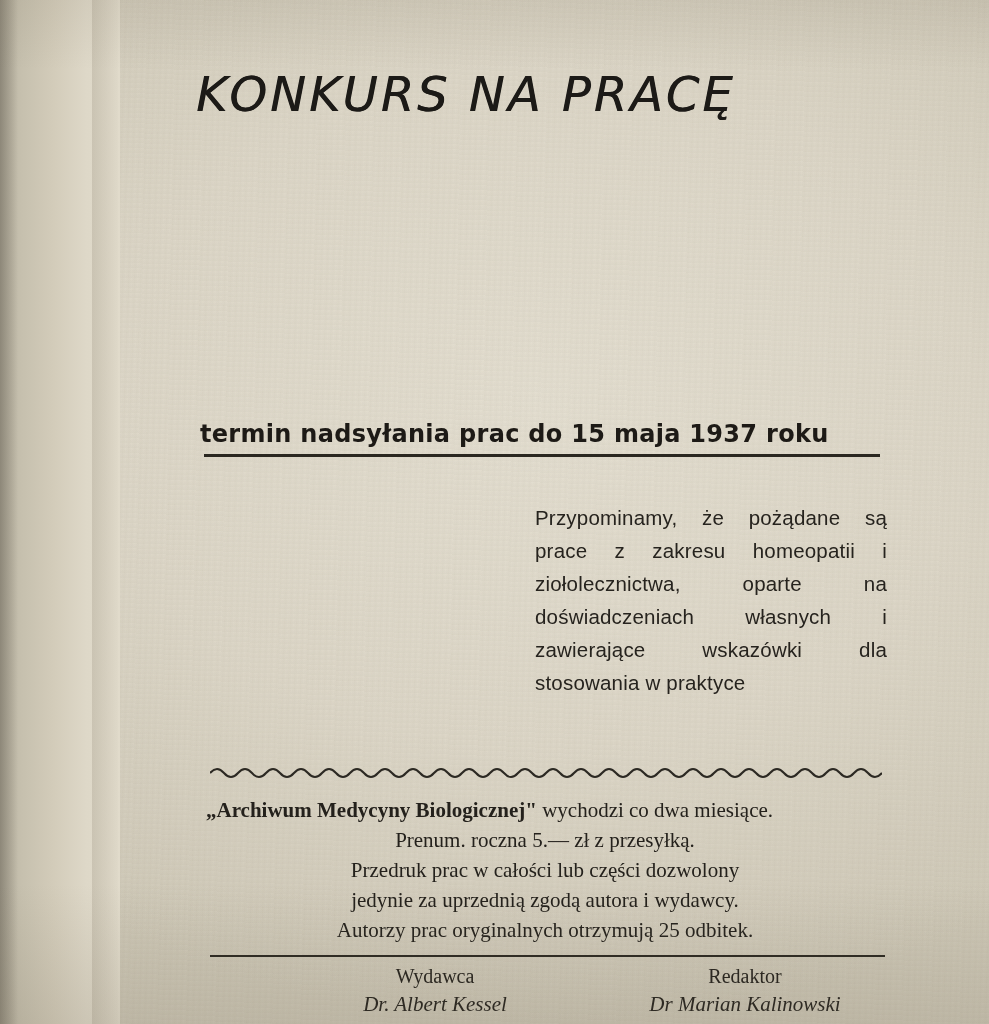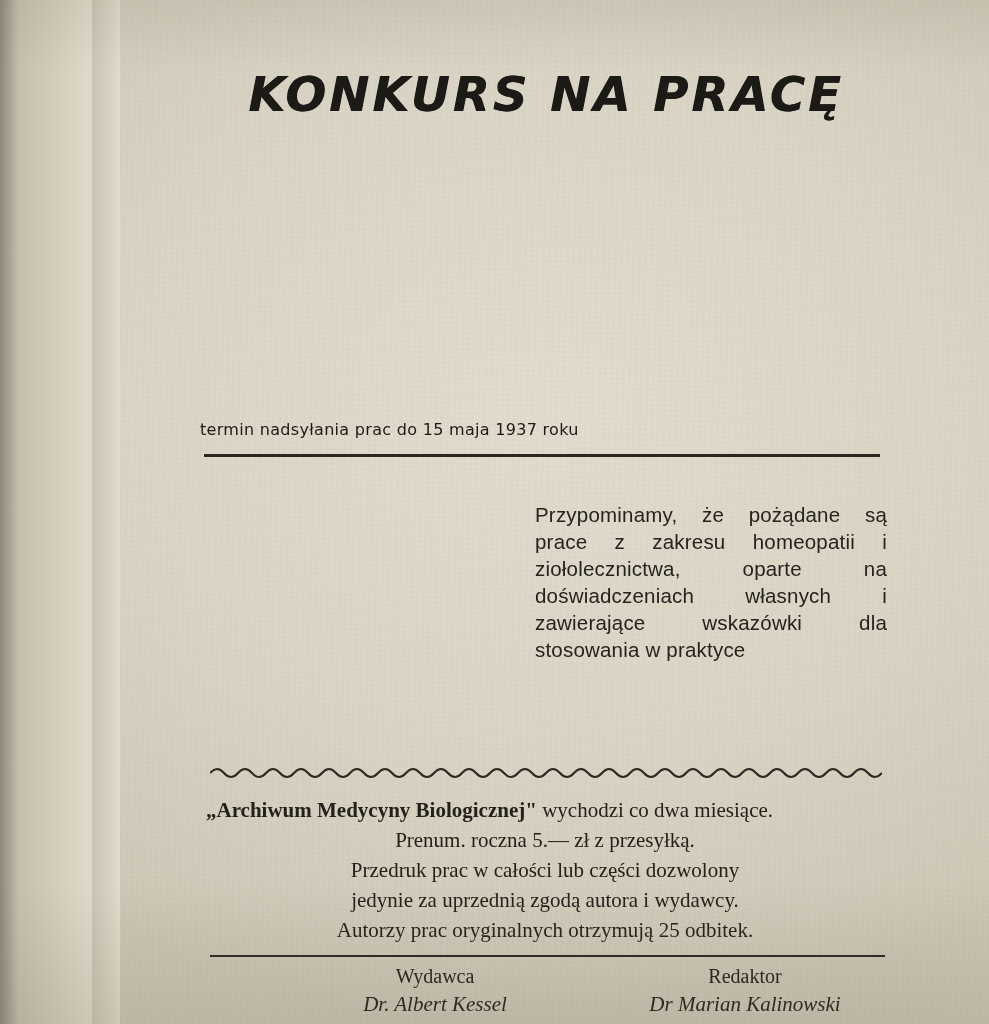--- a/index.html
+++ b/index.html
@@ -70,28 +70,27 @@
     height: 1024px;
   }
 
   
   #headline {
     position: absolute;
     left: 196px;
     top: 66px;
     width: 700px;
     font-family: "DejaVu Sans", sans-serif;
-    font-weight: bold;
+    font-weight: normal;
     font-style: italic;
     font-size: 48px;
     letter-spacing: 3px;
     color: #1c1a17;
     text-shadow: 0.5px 0 0 #1c1a17;
     white-space: nowrap;
-    text-align: center;
   }
   #subhead {
     position: absolute;
     left: 197px;
     top: 130px;
     width: 700px;
     font-family: "DejaVu Sans", sans-serif;
     font-weight: bold;
     font-style: italic;
     font-size: 30px;
@@ -113,43 +112,43 @@
     text-align: left;
   }
 
   
   #deadline {
     position: absolute;
     left: 200px;
     top: 420px;
     width: 690px;
     font-family: "DejaVu Sans", sans-serif;
-    font-weight: normal;
-    font-size: 16px;
+    font-weight: bold;
+    font-size: 24px;
     letter-spacing: 0.3px;
     color: #1d1a16;
     white-space: nowrap;
   }
   #deadline-rule {
     position: absolute;
     left: 204px;
     top: 454px;
     width: 676px;
     height: 3px;
     background: #2a2720;
   }
 
   
   #para-2 {
     position: absolute;
     left: 535px;
     top: 480px;
     width: 352px;
     font-size: 20.5px;
-    line-height: 27px;
+    line-height: 33px;
     color: #26231e;
     text-align: justify;
     letter-spacing: 0.2px;
   }
 
   
   #wavy {
     position: absolute;
     left: 210px;
     top: 762px;

